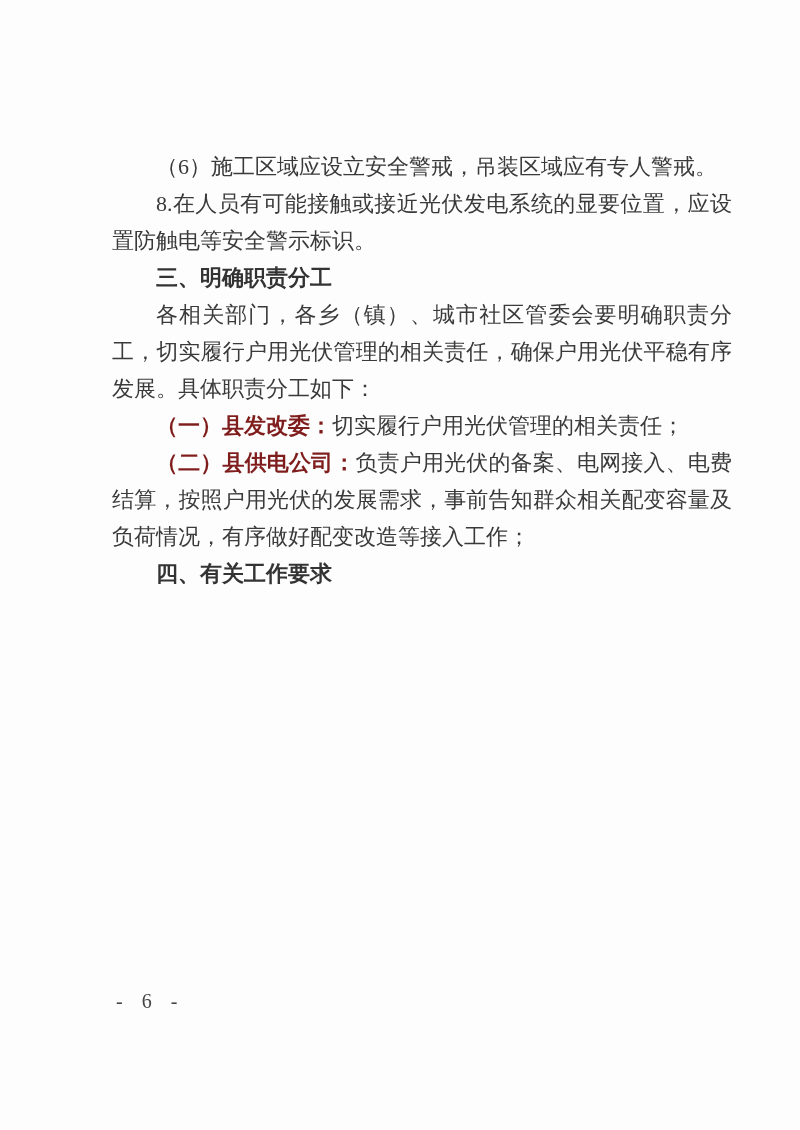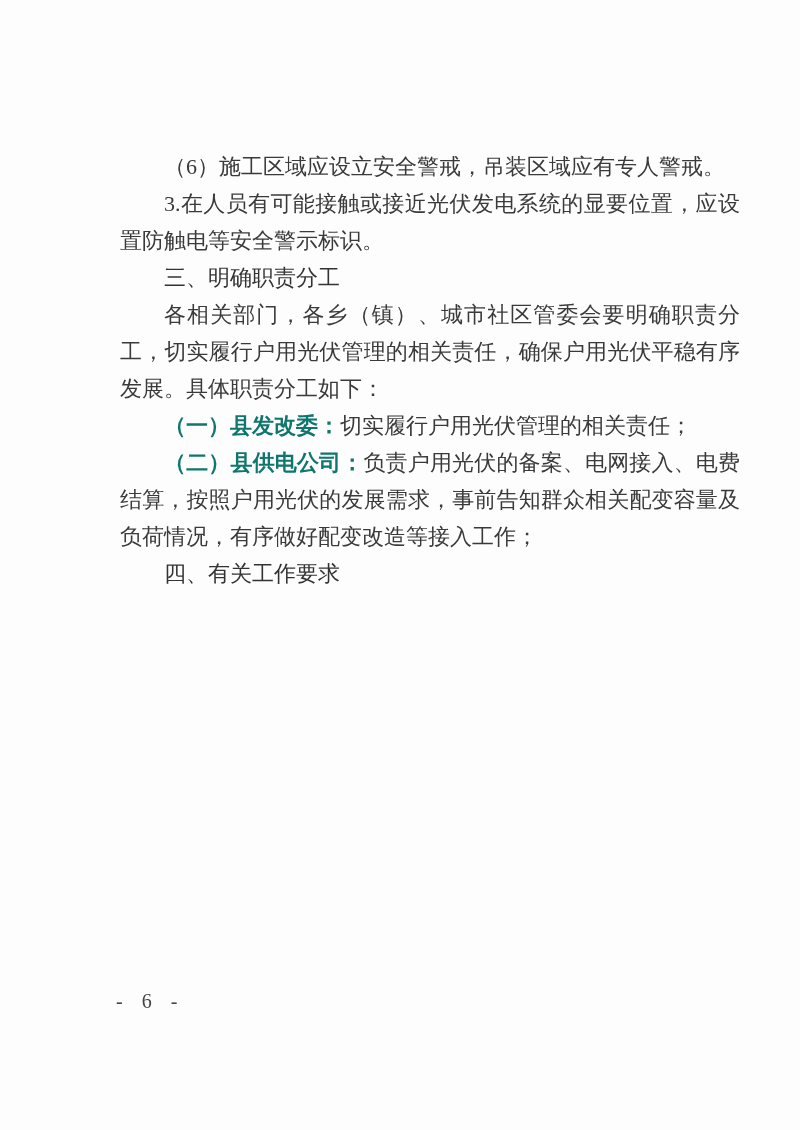--- a/index.html
+++ b/index.html
@@ -12,61 +12,61 @@
     width: 800px;
     height: 1130px;
     margin: 0 auto;
     background: #fdfdfd;
     overflow: hidden;
     font-family: "Liberation Serif", "DejaVu Serif", serif;
     color: #3a3a3a;
   }
   .doc-body {
     position: absolute;
-    left: 120px;
+    left: 112px;
     top: 148px;
     width: 620px;
     font-size: 22px;
     line-height: 37px;
     text-align: justify;
     text-justify: inter-ideograph;
   }
   .para {
     margin: 0;
     padding: 0;
     text-indent: 2em;
     word-break: break-all;
   }
   .para.heading {
     font-family: "Liberation Sans", "DejaVu Sans", sans-serif;
-    font-weight: normal;
+    font-weight: bold;
     color: #333333;
   }
   .para .lead {
     font-family: "Liberation Sans", "DejaVu Sans", sans-serif;
     font-weight: bold;
-    color: #0f766e;
+    color: #7f1d1d;
   }
   .page-number {
     position: absolute;
     left: 116px;
     top: 990px;
     font-size: 20px;
     letter-spacing: 7px;
     color: #454545;
     font-family: "Liberation Serif", "DejaVu Serif", serif;
   }
 </style>
 </head>
 <body>
 
 <div class="page">
   <div class="doc-body">
       <p class="para body"><span>（6）施工区域应设立安全警戒，吊装区域应有专人警戒。</span></p>
-      <p class="para body"><span>3.在人员有可能接触或接近光伏发电系统的显要位置，应设置防触电等安全警示标识。</span></p>
+      <p class="para body"><span>8.在人员有可能接触或接近光伏发电系统的显要位置，应设置防触电等安全警示标识。</span></p>
       <p class="para heading"><span>三、明确职责分工</span></p>
       <p class="para body"><span>各相关部门，各乡（镇）、城市社区管委会要明确职责分工，切实履行户用光伏管理的相关责任，确保户用光伏平稳有序发展。具体职责分工如下：</span></p>
       <p class="para body"><span class="lead">（一）县发改委：</span><span>切实履行户用光伏管理的相关责任；</span></p>
       <p class="para body"><span class="lead">（二）县供电公司：</span><span>负责户用光伏的备案、电网接入、电费结算，按照户用光伏的发展需求，事前告知群众相关配变容量及负荷情况，有序做好配变改造等接入工作；</span></p>
       <p class="para heading"><span>四、有关工作要求</span></p>
     </div>
   <div class="page-number">- 6 -</div>
 </div>
 
 </body></html>

